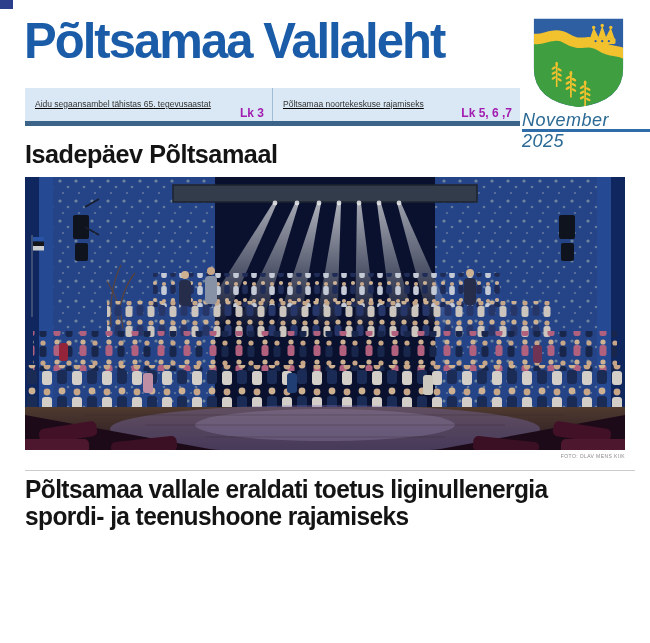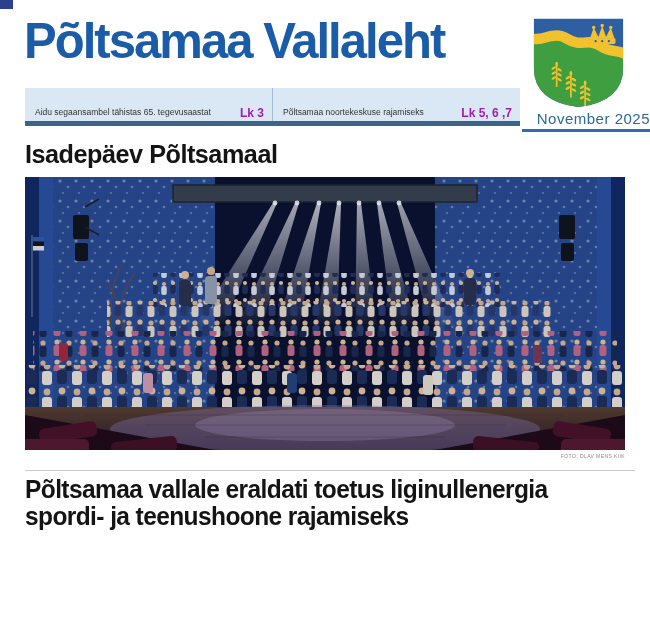--- a/index.html
+++ b/index.html
@@ -13,29 +13,29 @@
 
   .masthead-title {
     position:absolute; left:24px; top:12px; width:500px;
     font-size:50px; font-weight:700; letter-spacing:-2px;
     color:#1b5ca8; white-space:nowrap;
     transform:scaleX(.98); transform-origin:left top;
   }
   .arms { position:absolute; left:531px; top:16px; width:95px; height:93px; }
   .issue-date {
     position:absolute; left:522px; top:110px; width:128px;
-    text-align:right; font-size:15px; color:#2b6a94; letter-spacing:.5px;
+    text-align:left; font-size:18px; color:#2b6a94; letter-spacing:.5px;font-style:italic;
   }
   .date-underline { position:absolute; left:522px; top:129px; width:128px; height:3px; background:#2e6da8; }
 
   .teasers {
     position:absolute; left:25px; top:88px; width:495px; height:33px;
     background:#d9e8f4; display:flex;
   }
-  .teaser { flex:1; position:relative; padding:19px 8px 2px 10px; border-right:1px solid #9fbdd6; }
+  .teaser { flex:1; position:relative; padding:11px 8px 2px 10px; border-right:1px solid #9fbdd6;text-decoration:underline; }
   .teaser:last-child { border-right:none; }
   .teaser-text { font-size:8.5px; line-height:1.25; color:#333; }
   .teaser-page { position:absolute; right:8px; bottom:1px; font-size:12px; font-weight:700; color:#a21caf; }
   .thick-rule { position:absolute; left:25px; top:121px; width:495px; height:5px; background:#3c6489; }
 
   .headline-1 {
     position:absolute; left:25px; top:139px; width:600px;
     font-size:26px; font-weight:700; letter-spacing:-.5px; color:#141414;
     transform:scaleX(.97); transform-origin:left top;
   }

